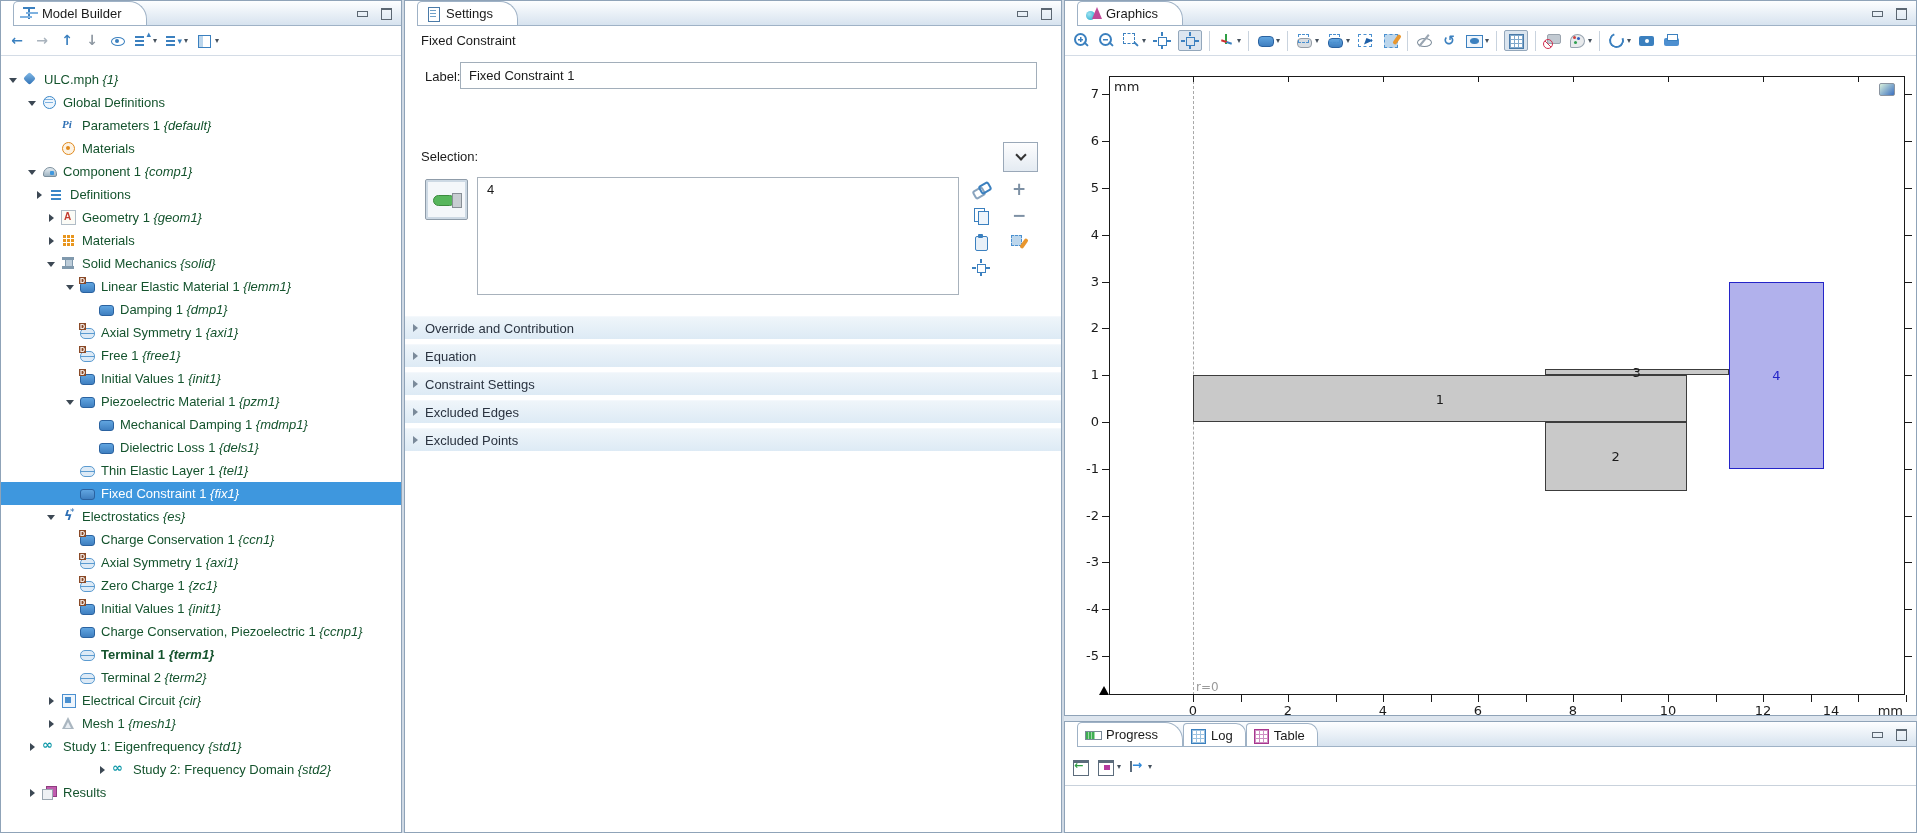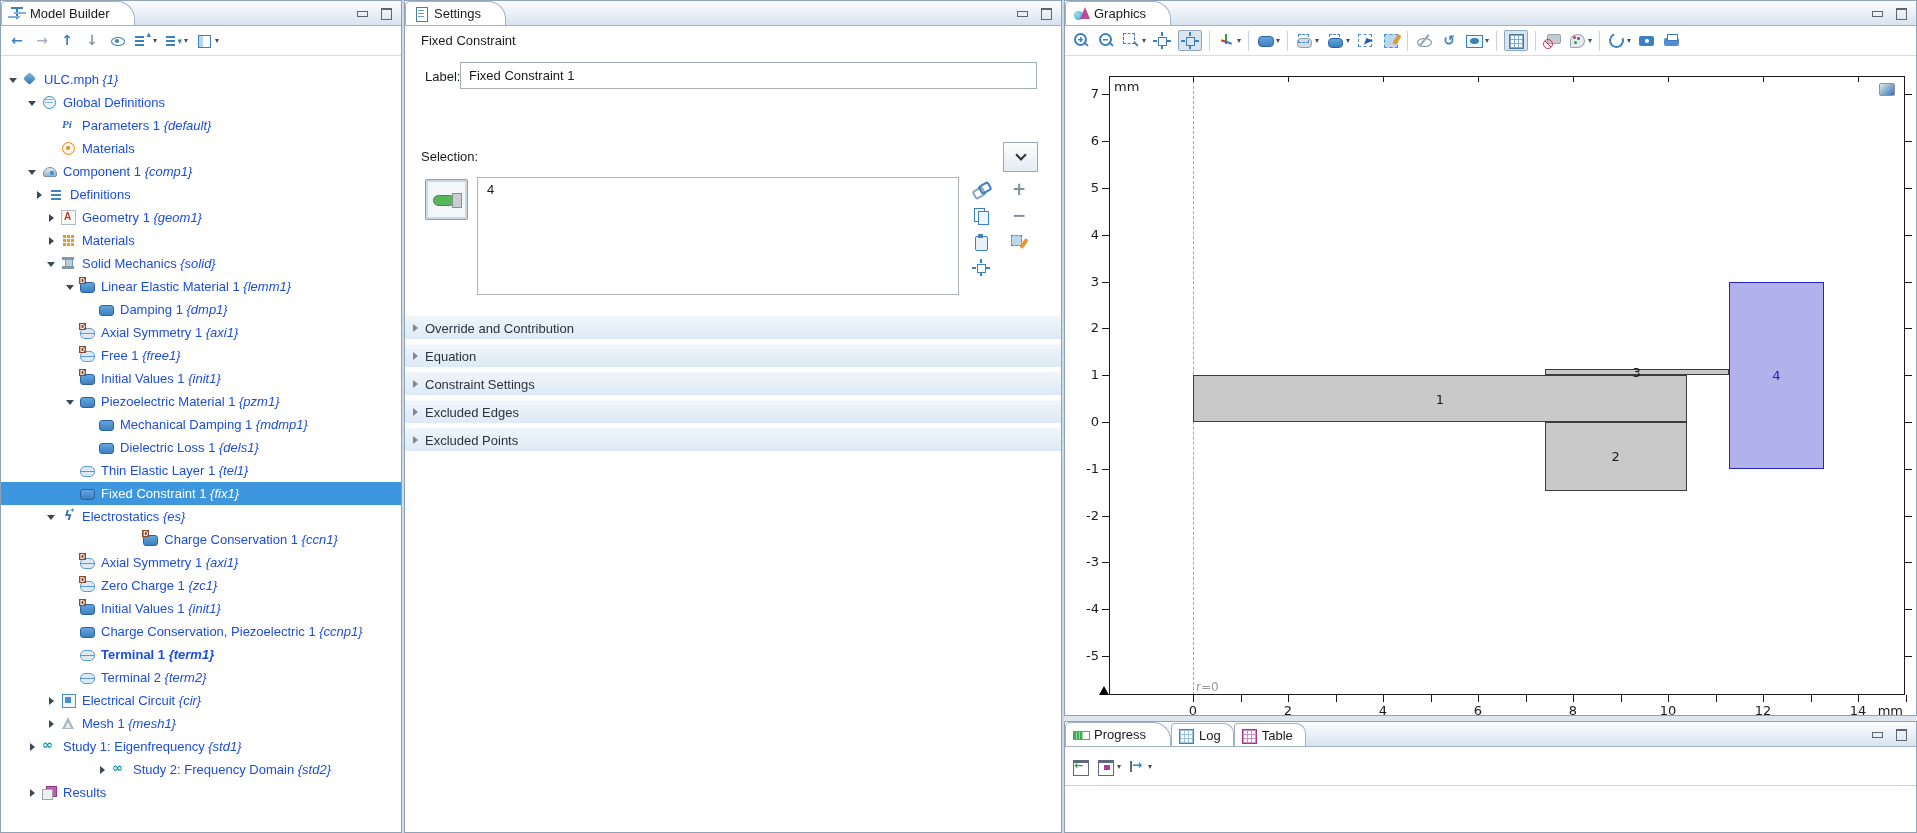--- a/index.html
+++ b/index.html
@@ -1,19 +1,19 @@
 <!DOCTYPE html>
 <html><head>
 <meta charset="utf-8">
 <style>
   *{margin:0;padding:0;box-sizing:border-box}
   html,body{width:1917px;height:833px;overflow:hidden;font-family:"Liberation Sans",sans-serif;background:#cfd9e4}
   .panel{position:absolute;top:0;bottom:0;background:#fff;border:1px solid #8fa3b8;overflow:hidden}
   
-  .tabstrip{position:absolute;left:0;right:0;top:0;height:25px;background:linear-gradient(#fdfeff,#d7e3ef);border-bottom:1px solid #9fb2c6;display:flex;align-items:flex-end}
+  .tabstrip{position:absolute;left:12px;right:0;top:0;height:25px;background:linear-gradient(#fdfeff,#d7e3ef);border-bottom:1px solid #9fb2c6;display:flex;align-items:flex-end}
   .tab{height:24px;background:#fff;border:1px solid #9fb2c6;border-bottom:none;border-radius:5px 18px 0 0;display:flex;align-items:center;padding:0 24px 0 7px;gap:5px;font-size:13px;color:#1a1a1a;white-space:nowrap}
   .tab.inactive{height:23px;border-radius:4px 10px 0 0;padding:0 12px 0 6px}
   .winbtns{margin-left:auto;display:flex;align-items:center;gap:12px;padding-right:9px;height:100%}
   .wb{display:inline-block;position:relative;width:12px;height:10px}
   .wb-min::after{content:"";position:absolute;left:1px;top:3px;width:9px;height:4px;border:1px solid #5c6772}
   .wb-max::after{content:"";position:absolute;left:1px;top:0;width:9px;height:9px;border:1px solid #5c6772;border-top-width:2px}
   
   .toolbar{display:flex;align-items:center;gap:7px;padding:0 7px;background:#fff;border-bottom:1px solid #d4dce6}
   .tsep{width:1px;height:20px;background:#c9d3de;flex:none}
   .tbtn{display:flex;align-items:center;gap:2px;flex:none;cursor:default}
@@ -87,21 +87,21 @@
   .tic-mb::after{content:"";position:absolute;left:2px;top:1px;width:12px;height:2px;background:#3b80bf;box-shadow:3px 5px 0 #7fb2e0,-3px 9px 0 #7fb2e0}
   .tic-settings::before{content:"";position:absolute;left:3px;top:1px;width:10px;height:13px;border:1px solid #4a7aa8;background:#fff}
   .tic-settings::after{content:"";position:absolute;left:5px;top:4px;width:6px;height:7px;background:repeating-linear-gradient(#6fa0c8 0 1px,transparent 1px 3px)}
   .tic-graphics::before{content:"";position:absolute;left:1px;top:5px;width:9px;height:9px;border-radius:50%;background:radial-gradient(circle at 35% 35%,#9fe0f0,#18a8cc)}
   .tic-graphics::after{content:"";position:absolute;left:7px;top:1px;border-left:5px solid transparent;border-right:5px solid transparent;border-bottom:12px solid #c04898}
   .tic-progress::before{content:"";position:absolute;left:0;top:4px;width:15px;height:7px;border:1px solid #7a8a98;background:repeating-linear-gradient(90deg,#3fae53 0 2px,#9fd8a8 2px 3px);background-size:9px 100%;background-repeat:no-repeat;background-color:#fff}
   .tic-log::before{content:"";position:absolute;left:1px;top:1px;width:13px;height:13px;border:1px solid #3b80bf;background:#fff;background-image:linear-gradient(#9cc2e0 1px,transparent 1px),linear-gradient(90deg,#9cc2e0 1px,transparent 1px);background-size:4px 4px}
   .tic-table::before{content:"";position:absolute;left:1px;top:1px;width:13px;height:13px;border:1px solid #a8368f;background:#fff;background-image:linear-gradient(#cf8ec2 1px,transparent 1px),linear-gradient(90deg,#cf8ec2 1px,transparent 1px);background-size:4px 4px}
   
   #tree{position:absolute;left:0;right:0;top:55px;bottom:0;background:#fff;padding-top:12px;overflow:hidden}
-  .trow{height:23px;display:flex;align-items:center;font-size:13px;color:#1d4ed8;white-space:nowrap}
+  .trow{height:23px;display:flex;align-items:center;font-size:13px;color:#14532d;white-space:nowrap}
   .trow.sel{background:#3e97de;color:#fff}
   .tar{width:14px;height:14px;position:relative;flex:none}
   .tar.open::before{content:"";position:absolute;left:2px;top:5px;border-left:4px solid transparent;border-right:4px solid transparent;border-top:5px solid #3c4854}
   .tar.closed::before{content:"";position:absolute;left:4px;top:3px;border-top:4px solid transparent;border-bottom:4px solid transparent;border-left:5px solid #3c4854}
   .tlabel i{font-style:italic}
   .ti{width:18px;height:15px;margin:0 4px 0 1px;position:relative;display:inline-block;flex:none;font-family:"DejaVu Sans",sans-serif}
   .ti-model::before{content:"";position:absolute;left:3px;top:2px;width:9px;height:9px;background:linear-gradient(135deg,#85bce8,#2d6fb4);transform:rotate(45deg);border-radius:2px}
   .ti-globe::before{content:"";position:absolute;left:2px;top:1px;width:11px;height:11px;border:1.5px solid #3a87c8;border-radius:50%;background:#eef6fd}
   .ti-globe::after{content:"";position:absolute;left:4px;top:7px;width:8px;height:1px;background:#7fb2e0;box-shadow:0 -3px 0 #7fb2e0}
   .ti-parameters::before{content:"Pi";position:absolute;left:2px;top:0;color:#2d6fb4;font:italic bold 11px "Liberation Serif",serif}
@@ -295,21 +295,21 @@
       <div class="trow sel" style="padding-left: 63px;">
         <span class="tar leaf"></span>
         <span class="ti ti-domain"></span>
         <span class="tlabel">Fixed Constraint 1 <i>{fix1}</i></span>
       </div>
       <div class="trow" style="padding-left: 44px;">
         <span class="tar open"></span>
         <span class="ti ti-electrostatics"></span>
         <span class="tlabel">Electrostatics <i>{es}</i></span>
       </div>
-      <div class="trow" style="padding-left: 63px; justify-content: center;">
+      <div class="trow" style="padding-left: 63px;">
         <span class="tar leaf"></span>
         <span class="ti ti-domain-badge"></span>
         <span class="tlabel">Charge Conservation 1 <i>{ccn1}</i></span>
       </div>
       <div class="trow" style="padding-left: 63px;">
         <span class="tar leaf"></span>
         <span class="ti ti-boundary-badge"></span>
         <span class="tlabel">Axial Symmetry 1 <i>{axi1}</i></span>
       </div>
       <div class="trow" style="padding-left: 63px;">
@@ -548,21 +548,21 @@
         <div class="tick" style="left: 745.5px; top: 639px; width: 1px; height: 7px;"></div>
         <div class="tick" style="left: 793px; top: 639px; width: 1px; height: 7px;"></div>
         <div class="tick" style="left: 840.5px; top: 639px; width: 1px; height: 7px;"></div>
         <div class="ticklab" style="left: 116px; top: 647px; width: 24px; text-align: center;">0</div>
         <div class="ticklab" style="left: 211px; top: 647px; width: 24px; text-align: center;">2</div>
         <div class="ticklab" style="left: 306px; top: 647px; width: 24px; text-align: center;">4</div>
         <div class="ticklab" style="left: 401px; top: 647px; width: 24px; text-align: center;">6</div>
         <div class="ticklab" style="left: 496px; top: 647px; width: 24px; text-align: center;">8</div>
         <div class="ticklab" style="left: 591px; top: 647px; width: 24px; text-align: center;">10</div>
         <div class="ticklab" style="left: 686px; top: 647px; width: 24px; text-align: center;">12</div>
-        <div class="ticklab" style="left: 781px; top: 647px; width: 24px; text-align: center;">14</div>
+        <div class="ticklab" style="left: 754px; top: 647px; width: 24px; text-align: center;">14</div>
         <div class="tick" style="left: 128px; top: 20px; width: 1px; height: 6px;"></div>
         <div class="tick" style="left: 223px; top: 20px; width: 1px; height: 6px;"></div>
         <div class="tick" style="left: 318px; top: 20px; width: 1px; height: 6px;"></div>
         <div class="tick" style="left: 413px; top: 20px; width: 1px; height: 6px;"></div>
         <div class="tick" style="left: 508px; top: 20px; width: 1px; height: 6px;"></div>
         <div class="tick" style="left: 603px; top: 20px; width: 1px; height: 6px;"></div>
         <div class="tick" style="left: 698px; top: 20px; width: 1px; height: 6px;"></div>
         <div class="tick" style="left: 793px; top: 20px; width: 1px; height: 6px;"></div>
         <div class="tick" style="left: 37px; top: 38.4px; width: 7px; height: 1px;"></div>
         <div class="tick" style="left: 840px; top: 38.4px; width: 7px; height: 1px;"></div>

